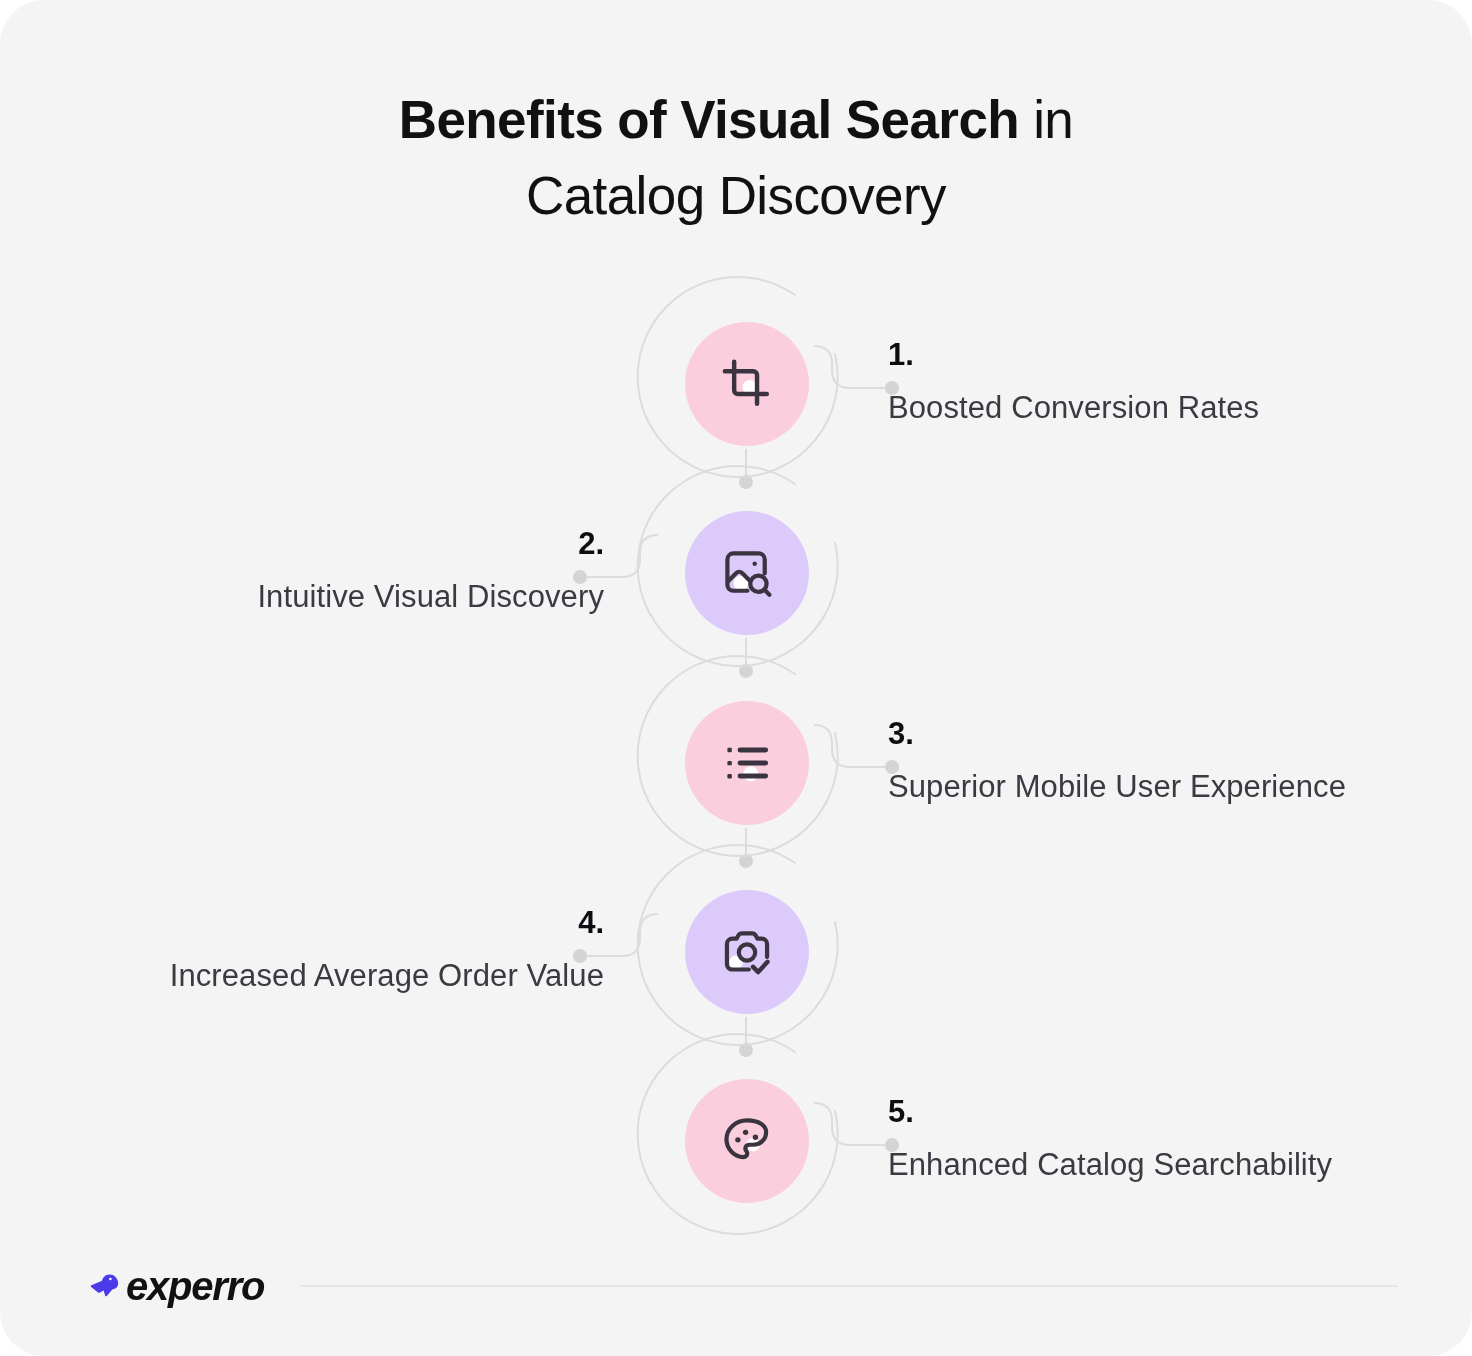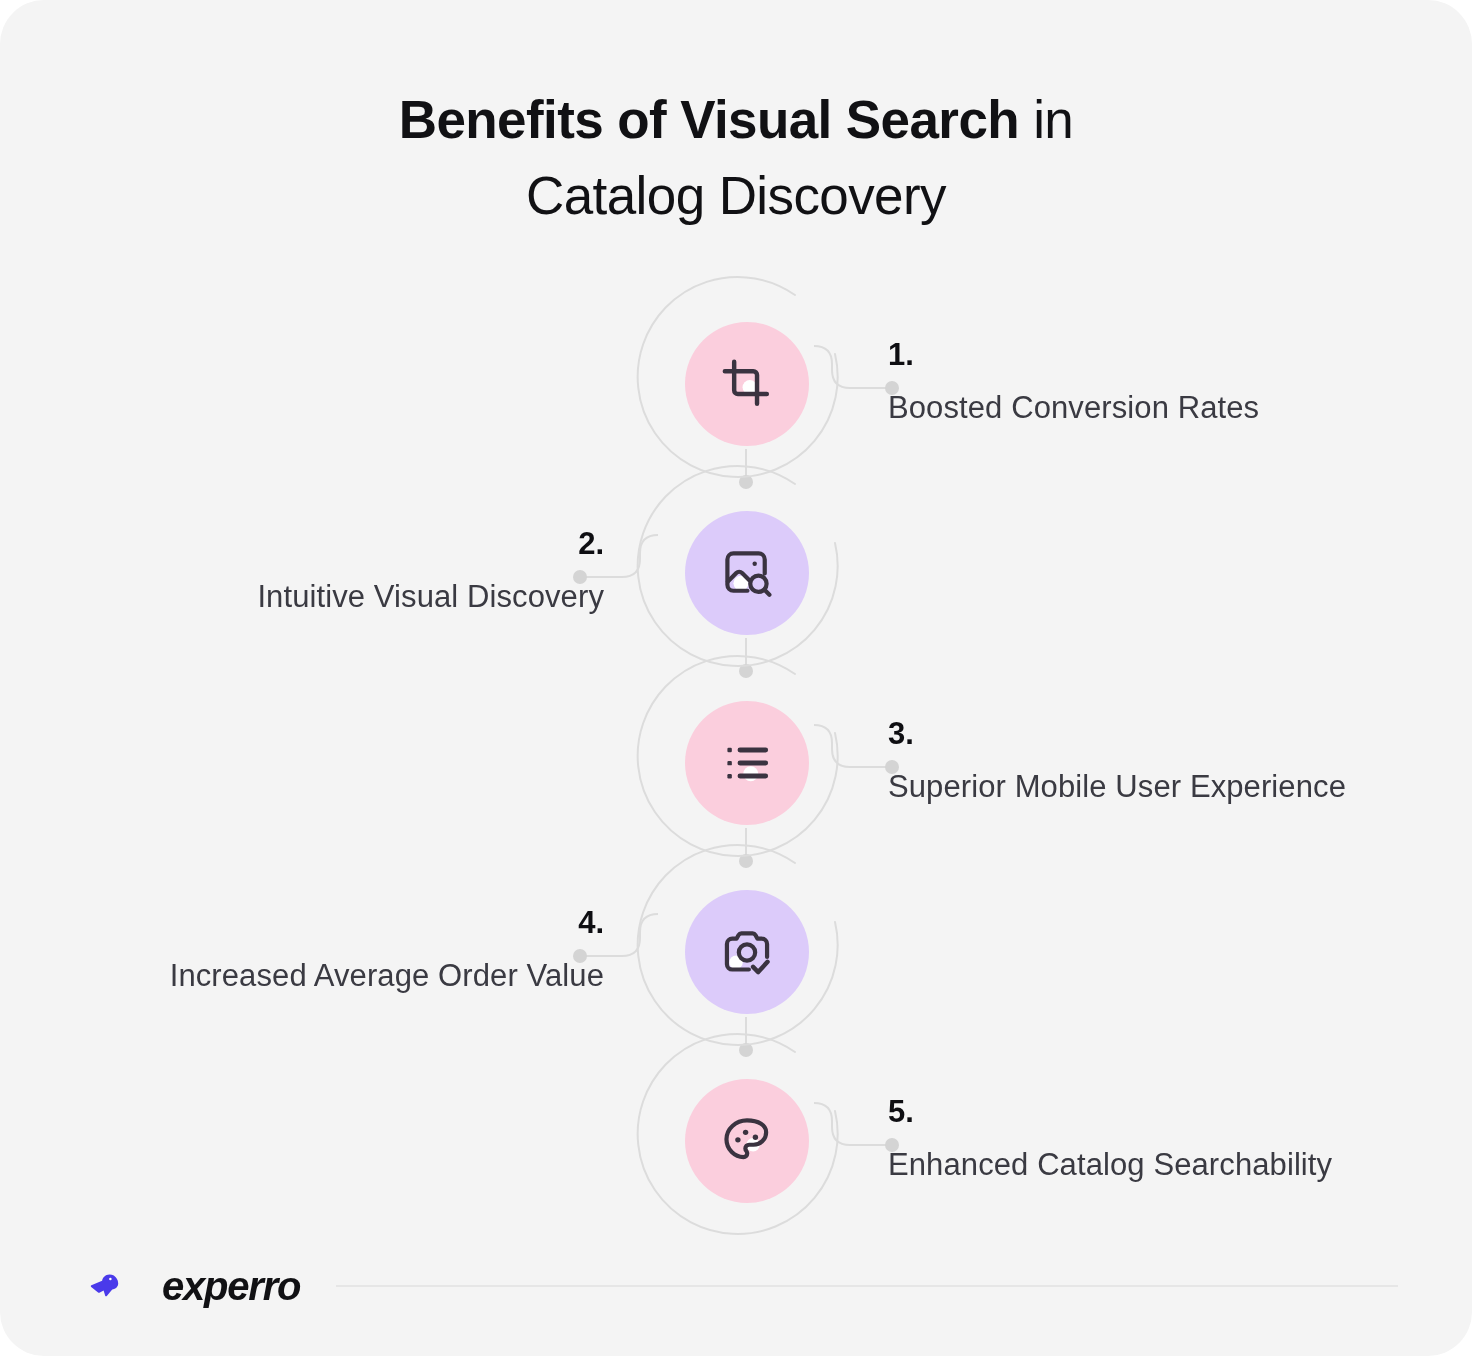--- a/index.html
+++ b/index.html
@@ -157,21 +157,20 @@
     flex: 0 0 auto;
   }
   .logo-mark { width: 34px; height: 34px; display: block; }
   .logo-text {
     font-size: 40px;
     font-weight: 700;
     font-style: italic;
     color: #111114;
     letter-spacing: -1.2px;
     line-height: 40px;
-    margin-left: 36px;
   }
   .footer-rule {
     flex: 1 1 auto;
     height: 2px;
     background: #e6e6e6;
     margin-left: 36px;
   }
 </style>
 </head>
 <body>

